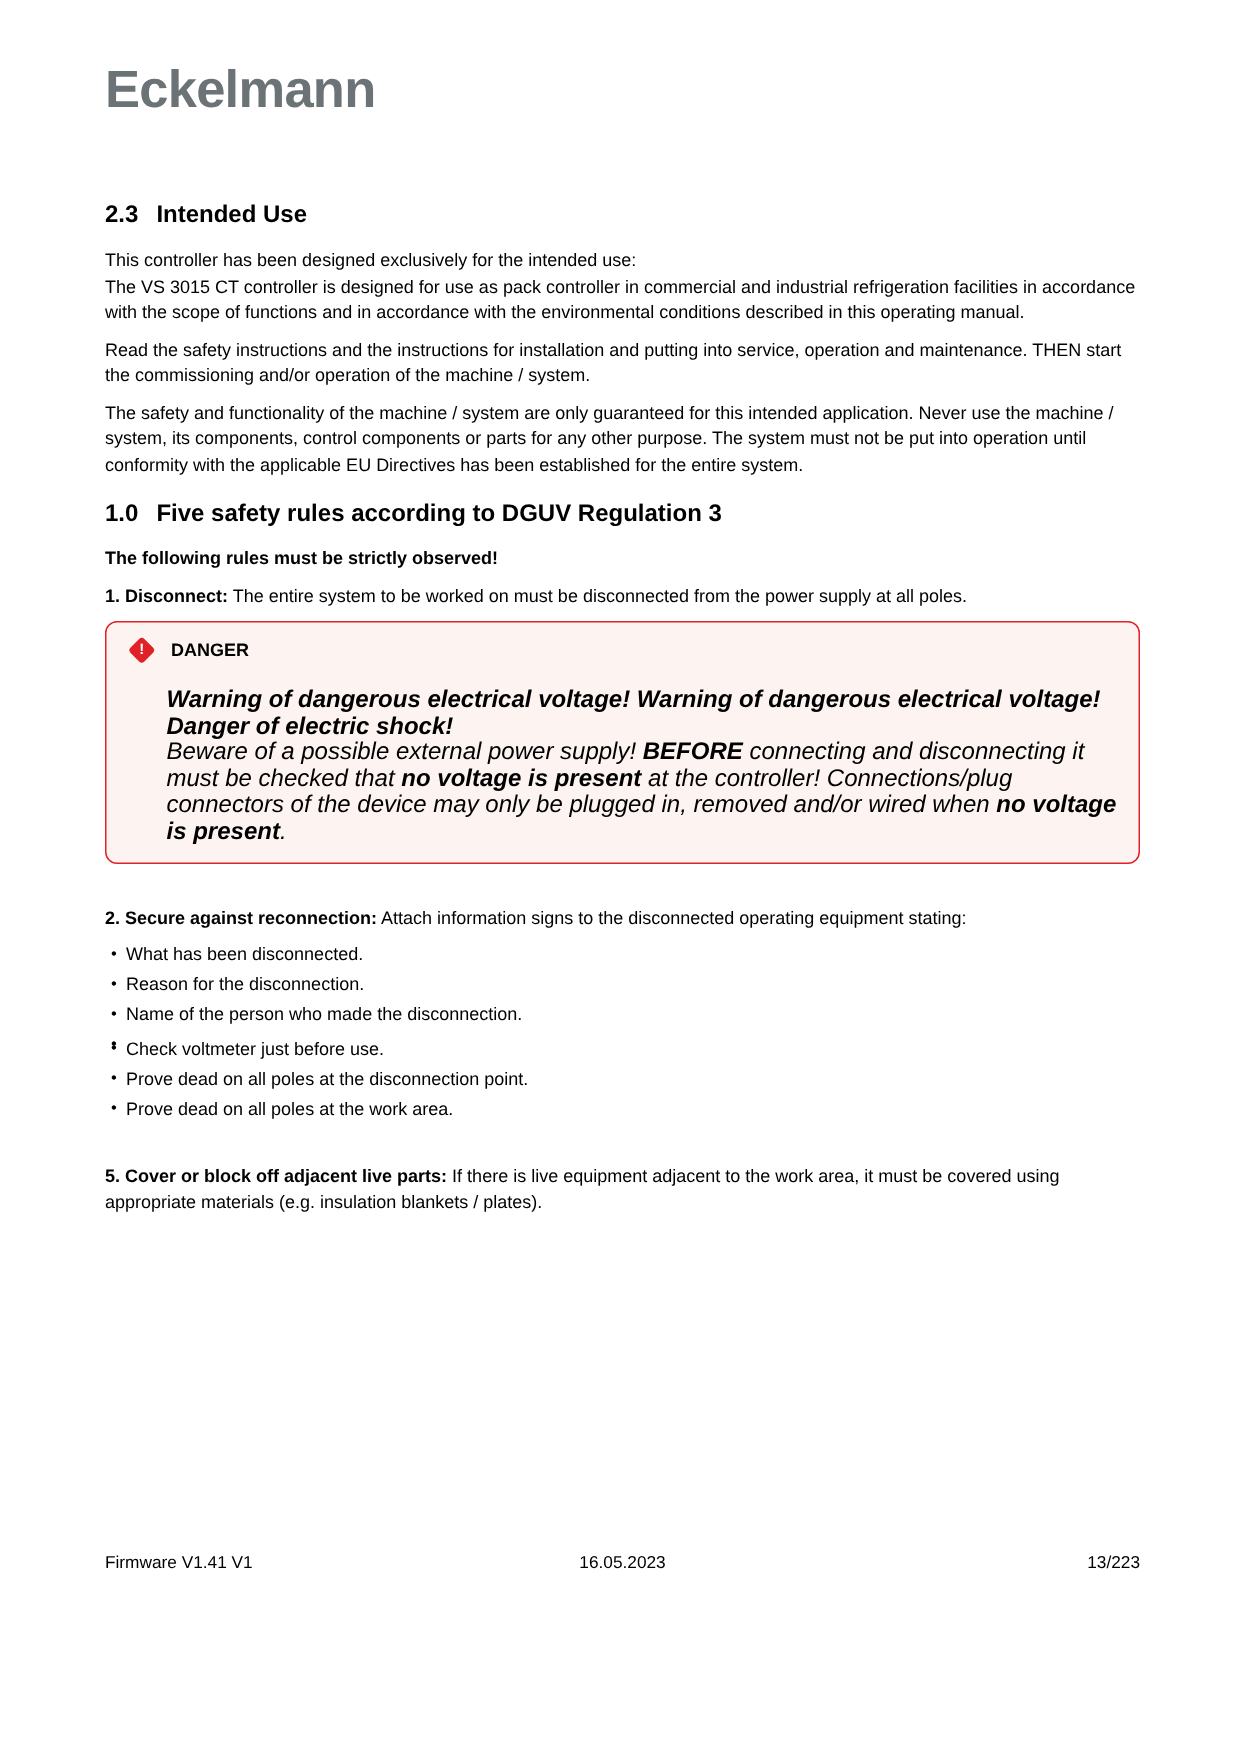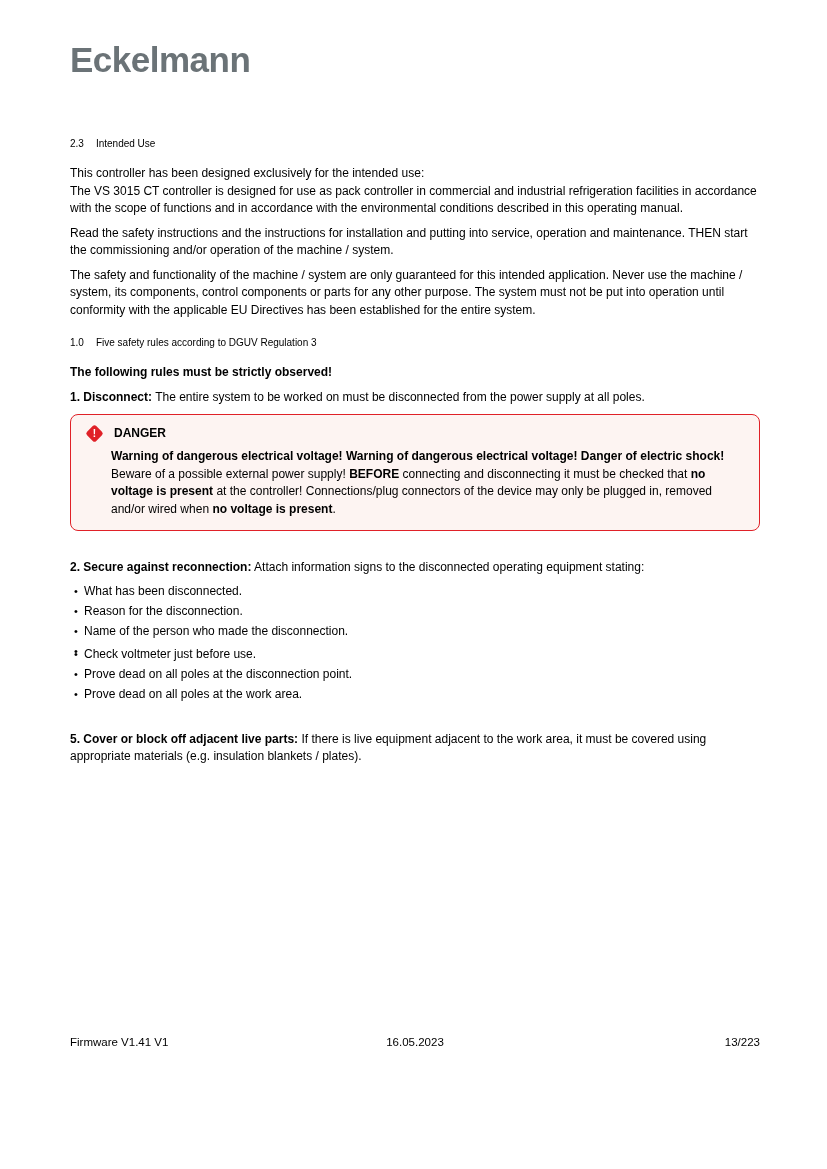--- a/index.html
+++ b/index.html
@@ -17,21 +17,21 @@
     overflow:hidden;
   }
   .content{position:absolute;left:70px;top:0;width:690px;}
   .logo{
     margin-top:40px;
     font-size:35px;font-weight:bold;
     color:var(--logo-gray);
     letter-spacing:-0.5px;
     line-height:40px;
   }
-  h2{font-size:10px;font-weight:normal;margin:0;line-height:16px;}
+  h2{font-size:16px;font-weight:bold;margin:0;line-height:16px;}
   .h23{margin-top:56px;}
   .h24{margin-top:16px;}
   .secnum{display:inline-block;margin-right:12px;}
   .bodytext{font-size:12px;line-height:17.5px;margin:7px 0 0 0;white-space:pre-line;}
   .p-first{margin-top:13px;}
   .intro{font-size:12px;font-weight:bold;line-height:17.5px;margin:13px 0 0 0;}
   .rule{font-size:12px;line-height:17.5px;margin:7px 0 0 0;}
   .rule-gap{margin-top:28px;}
   .rule3{font-size:12px;font-weight:bold;line-height:17.5px;margin:12px 0 0 0;}
   .b{font-weight:bold;}
@@ -58,21 +58,21 @@
     margin:2px 2px 2px 3px;
     flex:0 0 auto;
   }
   .diamond .excl{
     position:absolute;inset:0;
     transform:rotate(-45deg);
     color:#fff;font-weight:bold;font-size:10px;
     text-align:center;line-height:13px;
   }
   .danger-title{font-weight:bold;font-size:12px;}
-  .danger-body{margin:6px 0 0 26px;font-size:12px;line-height:17.5px;}
+  .danger-body{margin:16px 0 0 26px;font-size:16px;line-height:17.5px;font-style:italic;}
   .danger-lead{font-weight:bold;}
   .footer{
     position:absolute;left:70px;right:67px;bottom:34px;
     display:flex;font-size:11.5px;line-height:14px;
   }
   .footer .fl{flex:1;text-align:left;}
   .footer .fc{flex:1;text-align:center;}
   .footer .fr{flex:1;text-align:right;}
 </style>
 </head>

